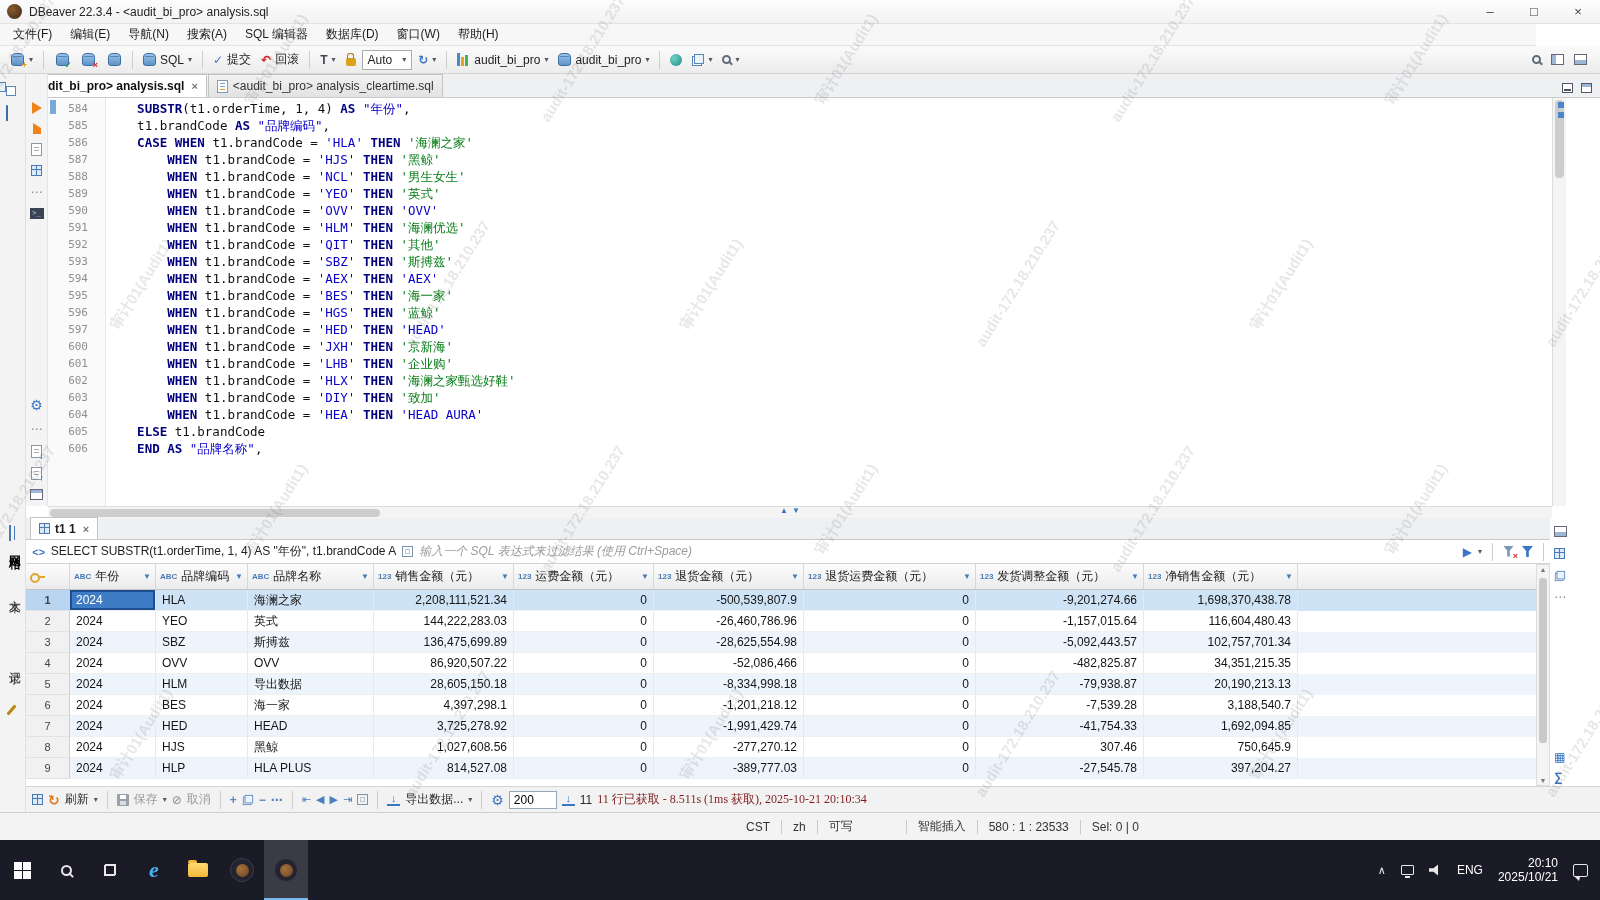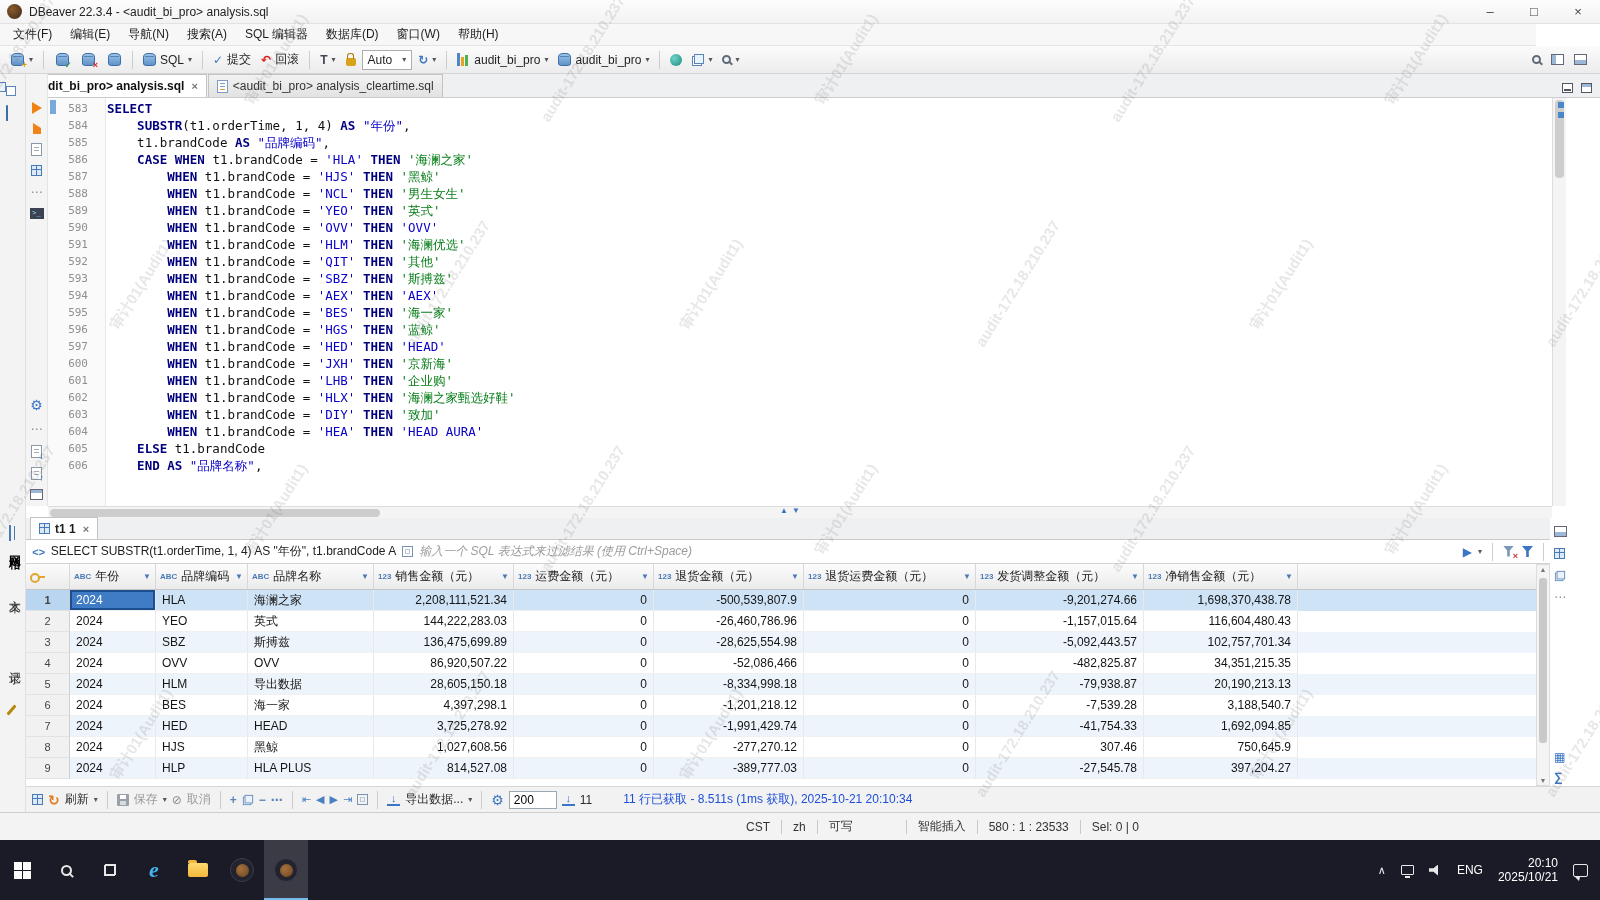--- a/index.html
+++ b/index.html
@@ -145,21 +145,21 @@
 .rt-label{color:#2b2b2b;}
 .rt-label.disabled{color:#9b9b9b;}
 .floppy{width:12px;height:12px;background:#9aa0aa;border-radius:1px;position:relative;flex:none;}
 .floppy::before{content:"";position:absolute;top:1px;left:3px;right:3px;height:4px;background:#fff;}
 .floppy::after{content:"";position:absolute;bottom:1px;left:3px;right:3px;height:4px;background:#d7dbe2;}
 .miniico{color:#5b84b8;font-weight:bold;font-size:12px;line-height:1;flex:none;}
 .dualsq.sm{transform:scale(.85);}
 .navico{color:#4a7fc0;font-size:11px;line-height:1;flex:none;}
 .dlico{width:13px;height:13px;color:#3a76c4;font-weight:bold;border-bottom:2px solid #3a76c4;display:flex;align-items:flex-start;justify-content:center;font-size:11px;line-height:10px;flex:none;}
 .fetch-input{width:48px;height:18px;border:1px solid #9aa7b5;font-size:12px;padding:0 4px;font-family:inherit;}
-.rt-status{margin-left:26px;color:#1d4ed8;}
+.rt-status{color:#7f1d1d;font-family:Liberation Serif, serif;}
 
 
 .statusbar{position:absolute;left:0;top:812px;width:1600px;height:28px;background:#f3f3f3;border-top:1px solid #cfcfcf;display:flex;align-items:center;padding-left:742px;}
 .sb-seg{color:#333;padding:0 4px;}
 .sb-sep{width:1px;height:14px;background:#c9c9c9;margin:0 7px;}
 .sb-gap{width:42px;}
 
 
 .taskbar{position:absolute;left:0;top:840px;width:1600px;height:60px;background:#1b1b27;display:flex;align-items:center;color:#fff;}
 .task-btn{width:44px;height:100%;display:flex;align-items:center;justify-content:center;flex:none;}
@@ -348,21 +348,20 @@
       </span>
     <span class="page">
         <span class="ovr">↑</span>
       </span>
     <span class="winico"></span>
   </div>
 
   <div class="editor">
     <div class="gutter-bg"></div>
     <div id="code-lines">
-        <div class="code-line"><span class="ln">583</span><span class="ct"><span class="tok-k">SELECT</span></span></div>
         <div class="code-line"><span class="ln">584</span><span class="ct"><span class="tok-p">    </span><span class="tok-k">SUBSTR</span><span class="tok-p">(t1.orderTime, 1, 4) </span><span class="tok-k">AS</span><span class="tok-p"> </span><span class="tok-q">"年份"</span><span class="tok-p">,</span></span></div>
         <div class="code-line"><span class="ln">585</span><span class="ct"><span class="tok-p">    t1.brandCode </span><span class="tok-k">AS</span><span class="tok-p"> </span><span class="tok-q">"品牌编码"</span><span class="tok-p">,</span></span></div>
         <div class="code-line"><span class="ln">586</span><span class="ct"><span class="tok-p">    </span><span class="tok-k">CASE</span><span class="tok-p"> </span><span class="tok-k">WHEN</span><span class="tok-p"> t1.brandCode = </span><span class="tok-s">'HLA'</span><span class="tok-p"> </span><span class="tok-k">THEN</span><span class="tok-p"> </span><span class="tok-g">'海澜之家'</span></span></div>
         <div class="code-line"><span class="ln">587</span><span class="ct"><span class="tok-p">        </span><span class="tok-k">WHEN</span><span class="tok-p"> t1.brandCode = </span><span class="tok-s">'HJS'</span><span class="tok-p"> </span><span class="tok-k">THEN</span><span class="tok-p"> </span><span class="tok-g">'黑鲸'</span></span></div>
         <div class="code-line"><span class="ln">588</span><span class="ct"><span class="tok-p">        </span><span class="tok-k">WHEN</span><span class="tok-p"> t1.brandCode = </span><span class="tok-s">'NCL'</span><span class="tok-p"> </span><span class="tok-k">THEN</span><span class="tok-p"> </span><span class="tok-g">'男生女生'</span></span></div>
         <div class="code-line"><span class="ln">589</span><span class="ct"><span class="tok-p">        </span><span class="tok-k">WHEN</span><span class="tok-p"> t1.brandCode = </span><span class="tok-s">'YEO'</span><span class="tok-p"> </span><span class="tok-k">THEN</span><span class="tok-p"> </span><span class="tok-g">'英式'</span></span></div>
         <div class="code-line"><span class="ln">590</span><span class="ct"><span class="tok-p">        </span><span class="tok-k">WHEN</span><span class="tok-p"> t1.brandCode = </span><span class="tok-s">'OVV'</span><span class="tok-p"> </span><span class="tok-k">THEN</span><span class="tok-p"> </span><span class="tok-s">'OVV'</span></span></div>
         <div class="code-line"><span class="ln">591</span><span class="ct"><span class="tok-p">        </span><span class="tok-k">WHEN</span><span class="tok-p"> t1.brandCode = </span><span class="tok-s">'HLM'</span><span class="tok-p"> </span><span class="tok-k">THEN</span><span class="tok-p"> </span><span class="tok-g">'海澜优选'</span></span></div>
         <div class="code-line"><span class="ln">592</span><span class="ct"><span class="tok-p">        </span><span class="tok-k">WHEN</span><span class="tok-p"> t1.brandCode = </span><span class="tok-s">'QIT'</span><span class="tok-p"> </span><span class="tok-k">THEN</span><span class="tok-p"> </span><span class="tok-g">'其他'</span></span></div>
         <div class="code-line"><span class="ln">593</span><span class="ct"><span class="tok-p">        </span><span class="tok-k">WHEN</span><span class="tok-p"> t1.brandCode = </span><span class="tok-s">'SBZ'</span><span class="tok-p"> </span><span class="tok-k">THEN</span><span class="tok-p"> </span><span class="tok-g">'斯搏兹'</span></span></div>

